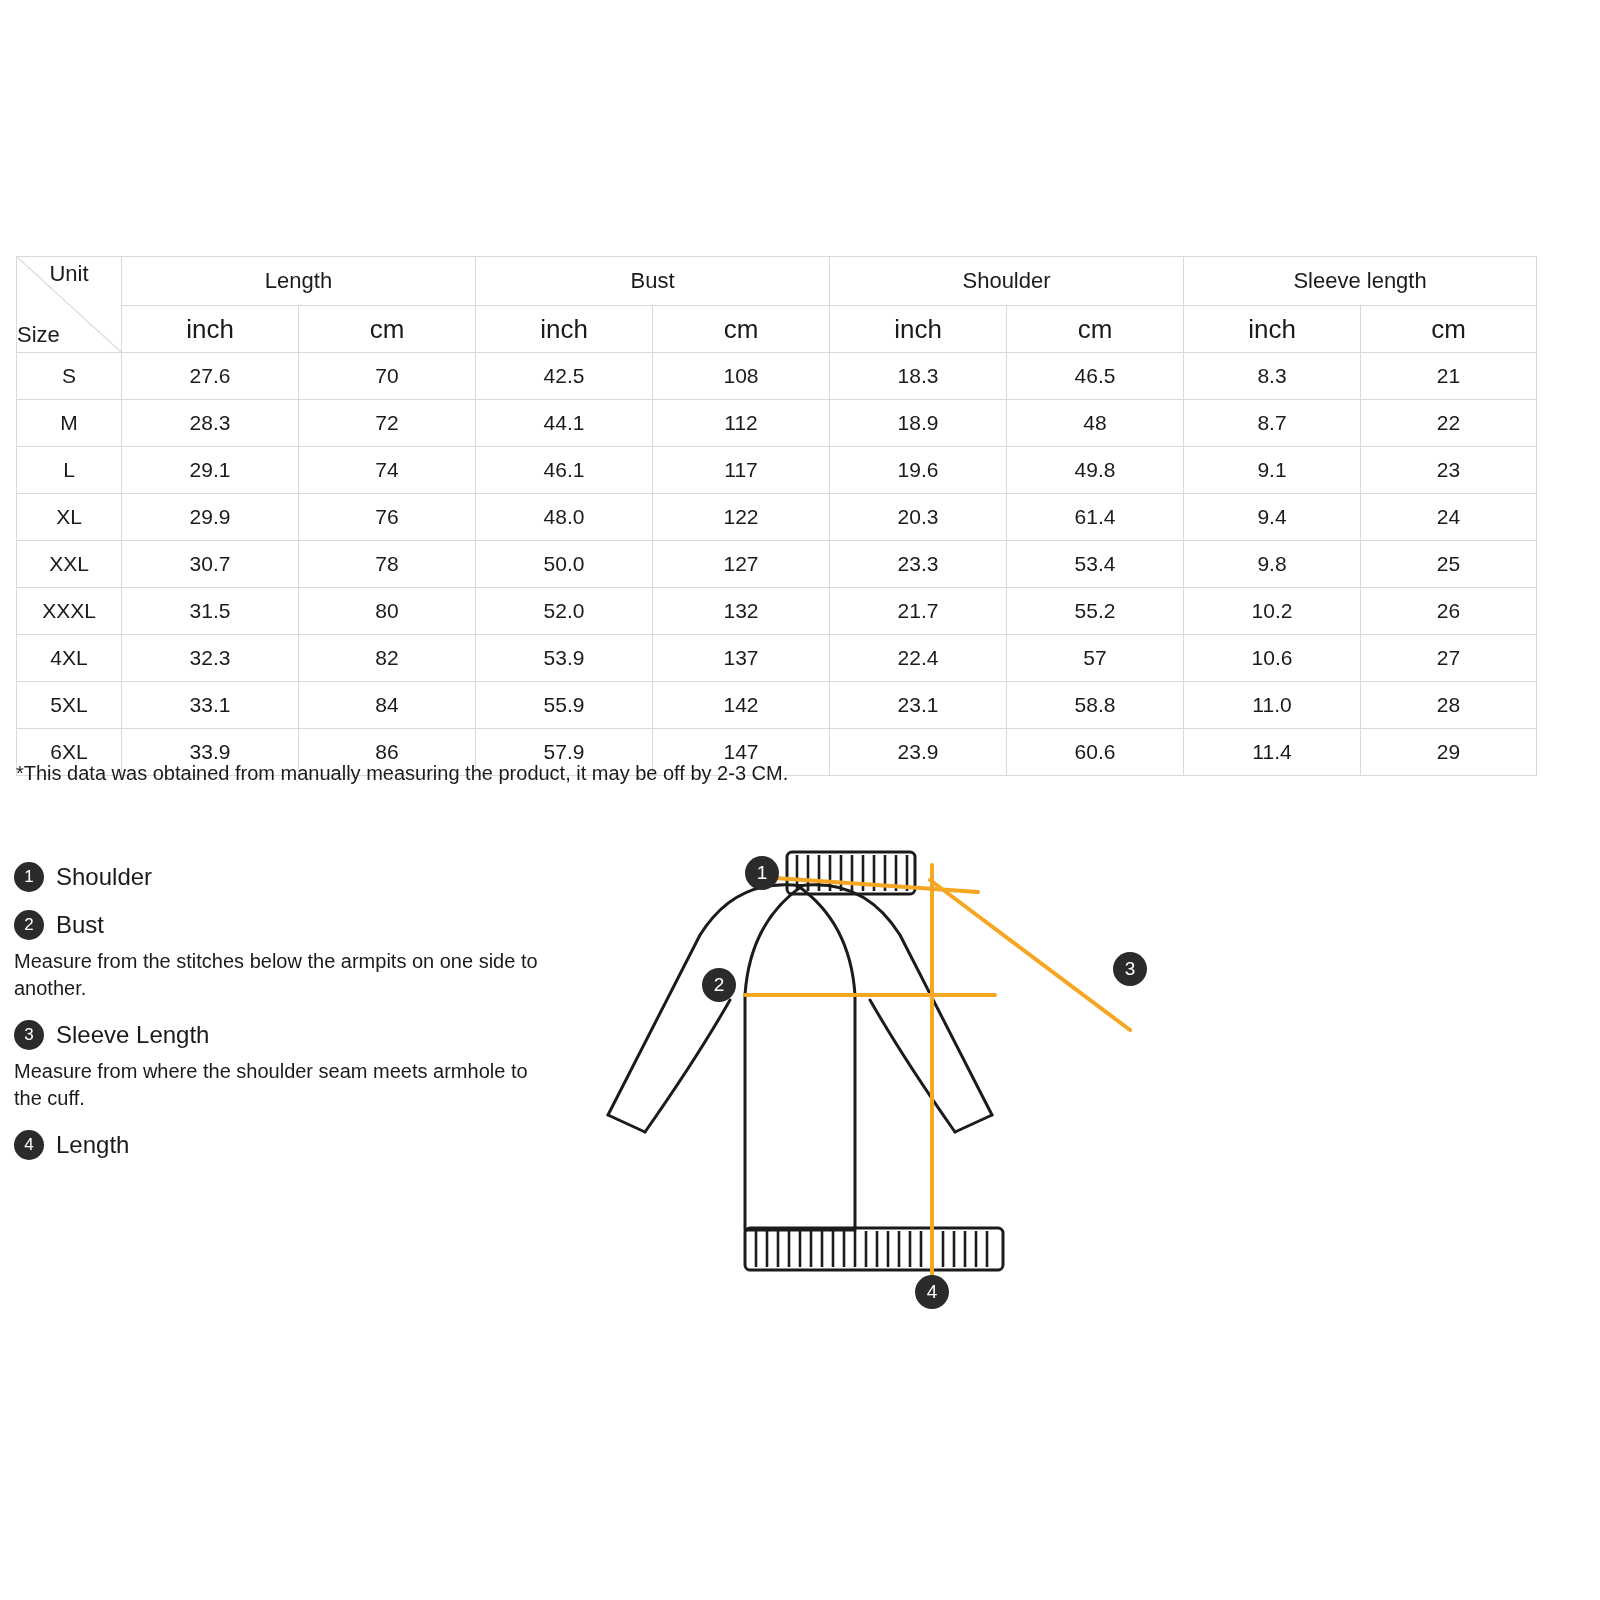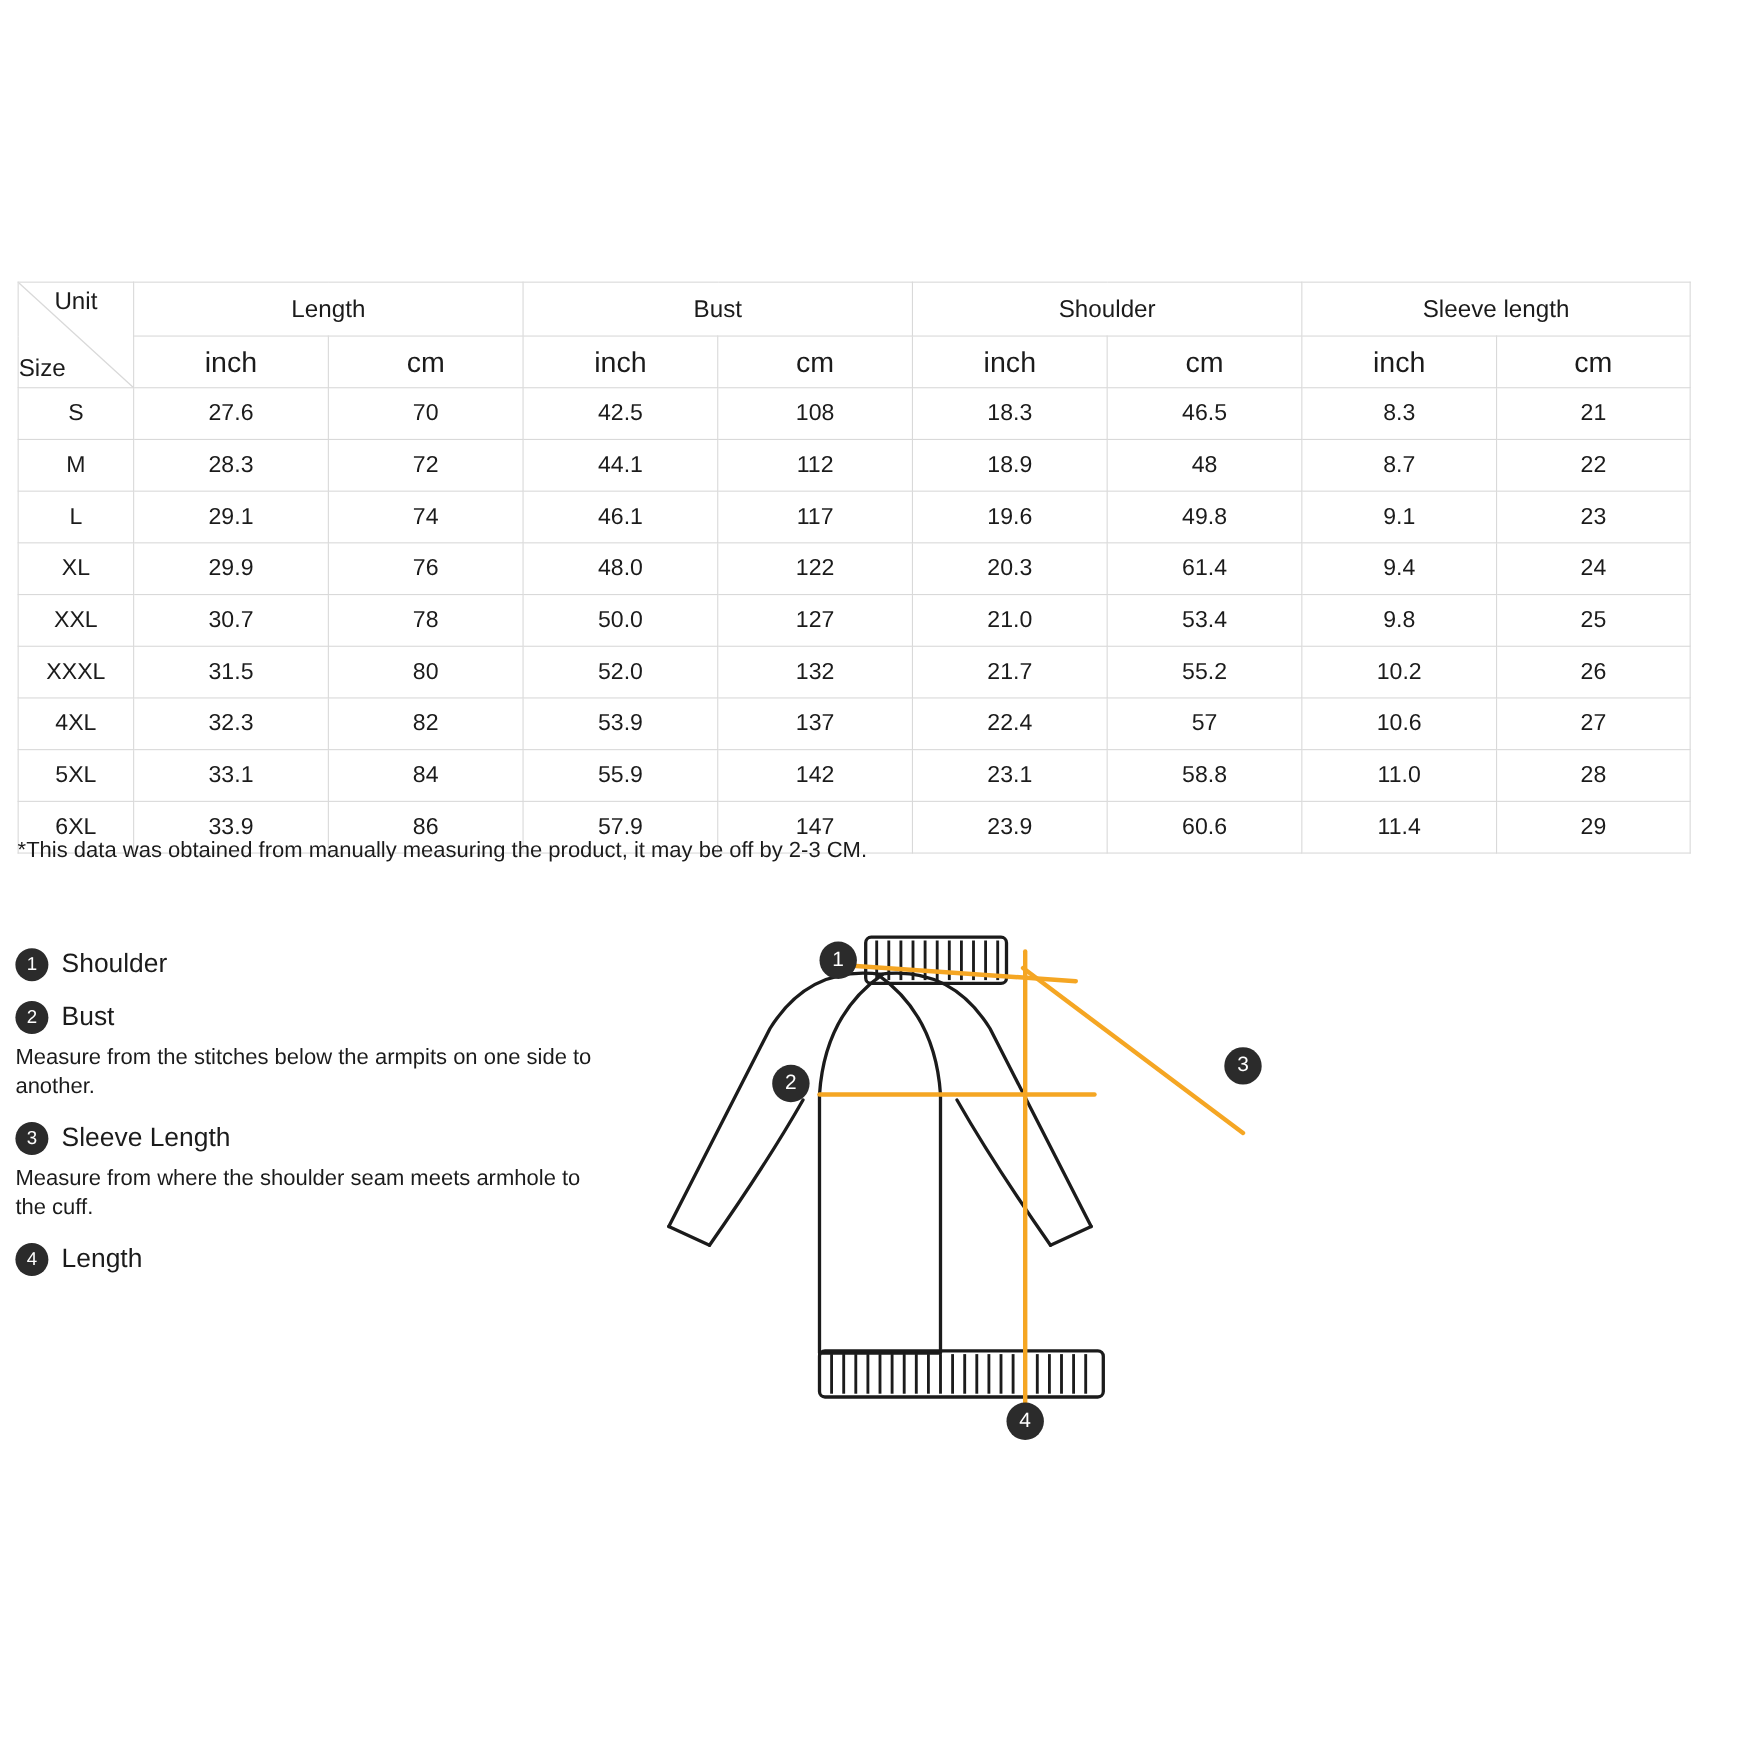--- a/index.html
+++ b/index.html
@@ -242,21 +242,21 @@
           <td>61.4</td>
           <td>9.4</td>
           <td>24</td>
         </tr>
         <tr>
           <td>XXL</td>
           <td>30.7</td>
           <td>78</td>
           <td>50.0</td>
           <td>127</td>
-          <td>21.0</td>
+          <td>23.3</td>
           <td>53.4</td>
           <td>9.8</td>
           <td>25</td>
         </tr>
         <tr>
           <td>XXXL</td>
           <td>31.5</td>
           <td>80</td>
           <td>52.0</td>
           <td>132</td>

